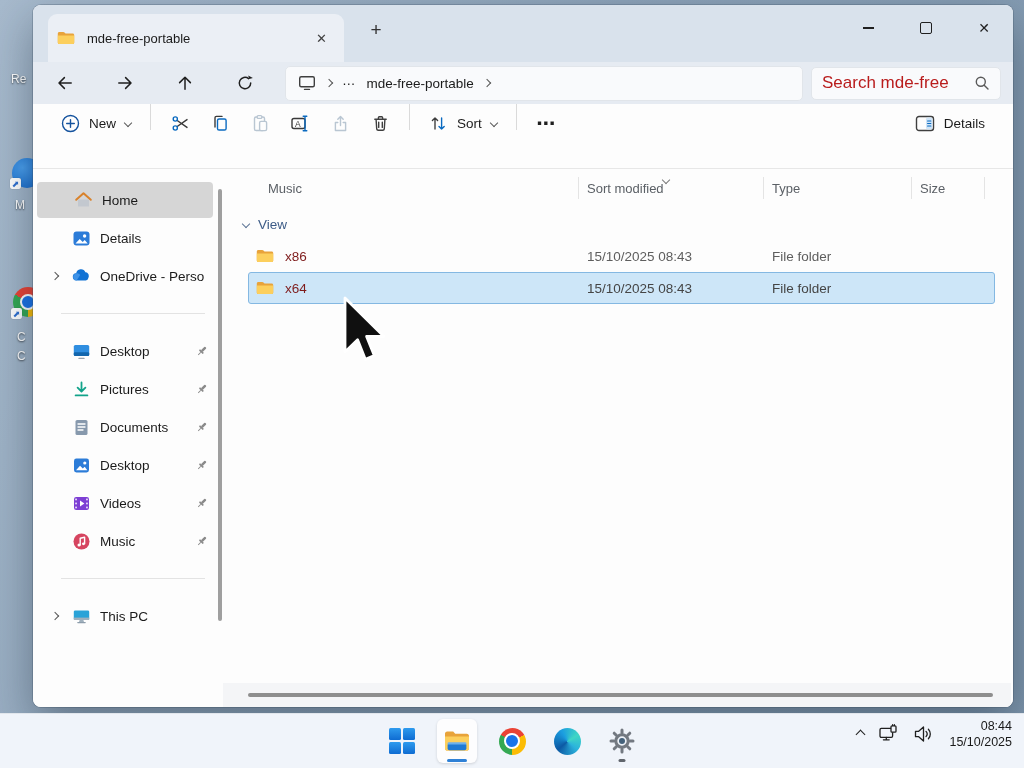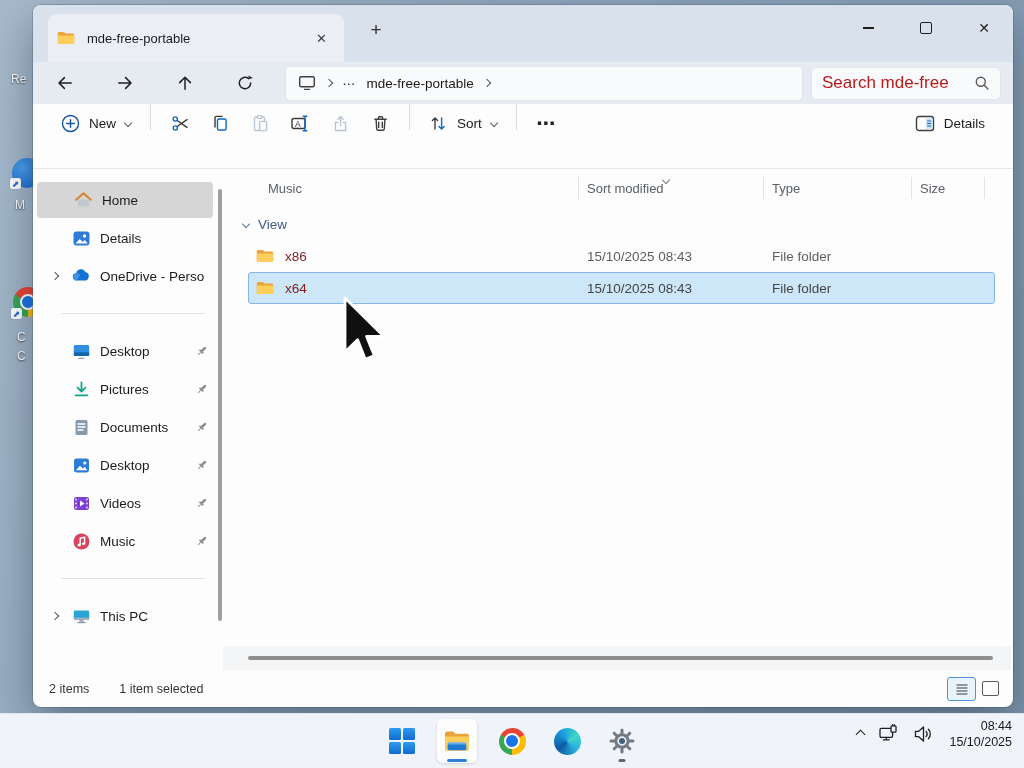--- a/index.html
+++ b/index.html
@@ -483,32 +483,20 @@
           <div class="fc type">File folder</div>
           <div class="fc size"></div>
         </div>
 
         <div class="hscroll-track">
           <div class="hscroll-thumb"></div>
         </div>
       </div>
     </div>
 
-    <div class="statusbar">
-      <span>2 items</span>
-      <span class="statussel">1 item selected</span>
-      <div class="viewtoggle">
-        <div class="vt-details">
-          <svg width="14" height="12" viewBox="0 0 14 12">
-              <path d="M1.5 2h11M1.5 5h11M1.5 8h11M1.5 11h11" stroke="#3c3c3c" stroke-width="1.2"></path>
-            </svg>
-        </div>
-        <div class="vt-thumb"></div>
-      </div>
-    </div>
   </div>
 
   <div class="taskbar">
     <div class="tb-center">
       <div class="tb-item">
         <div class="startlogo">
             <span></span>
             <span></span>
             <span></span>
             <span></span>

